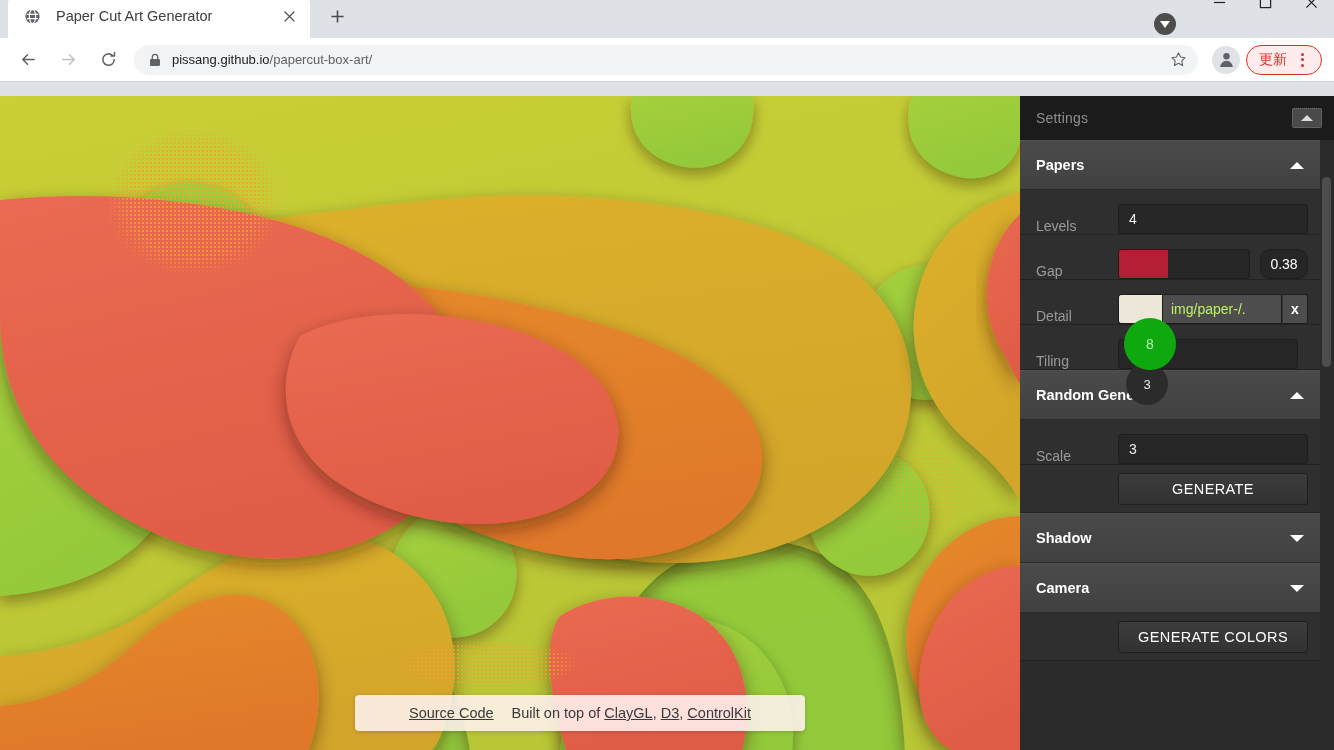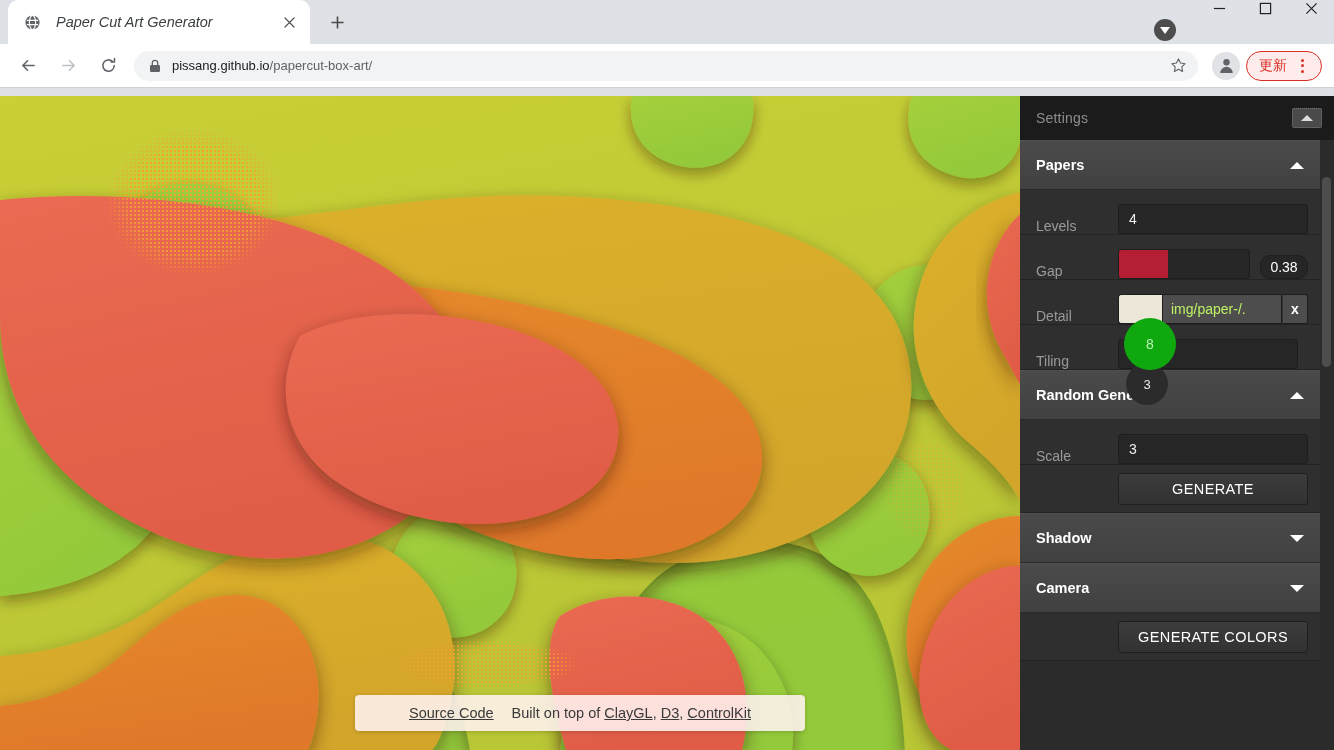--- a/index.html
+++ b/index.html
@@ -7,24 +7,23 @@
     width: 1334px; height: 750px;
     overflow: hidden;
     font-family: "Liberation Sans", sans-serif;
     background: #dee1e6;
   }
 
   
   .browser { width: 1334px; height: 750px; position: relative; }
 
   .tabstrip {
-    height: 44px; background: #dee1e6;
+    height: 38px; background: #dee1e6;
     display: flex; align-items: flex-end;
     position: relative;
-    font-style: italic;
   }
   .tab {
     margin-left: 8px;
     width: 302px; height: 44px;
     background: #ffffff;
     border-radius: 10px 10px 0 0;
     display: flex; align-items: center;
     padding: 0 8px 0 14px;
     position: relative;
   }
@@ -251,21 +250,21 @@
   .slider .fill {
     position: absolute; left: 0; top: 0; bottom: 0;
     background: #b51f35;
   }
   .slider .fill.striped {
     background-image: repeating-linear-gradient(
       0deg, rgba(255,255,255,.07) 0 1px, transparent 1px 3px);
     background-color: #b51f35;
   }
   .numbox {
-    width: 48px; flex: 0 0 48px; height: 24px;
+    width: 48px; flex: 0 0 48px; height: 30px;
     background: #262626; border: 1px solid #1e1e1e; border-radius: 10px;
     display: flex; align-items: center; justify-content: center;
     color: #fff; font-size: 14px;
   }
   .swatch {
     width: 44px; flex: 0 0 44px; height: 30px;
     background: #ece7d9; border: 1px solid #1e1e1e;
     border-right: none; border-radius: 3px 0 0 3px;
   }
   .textfield {

